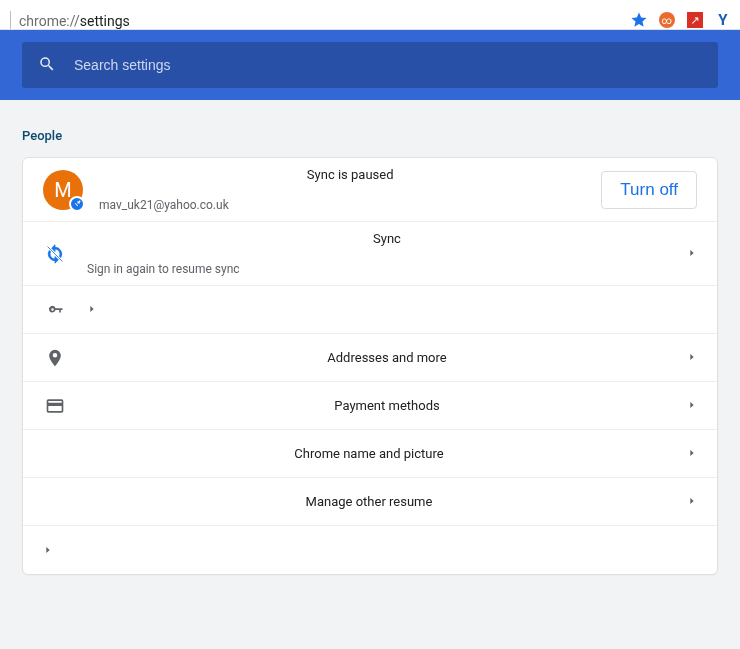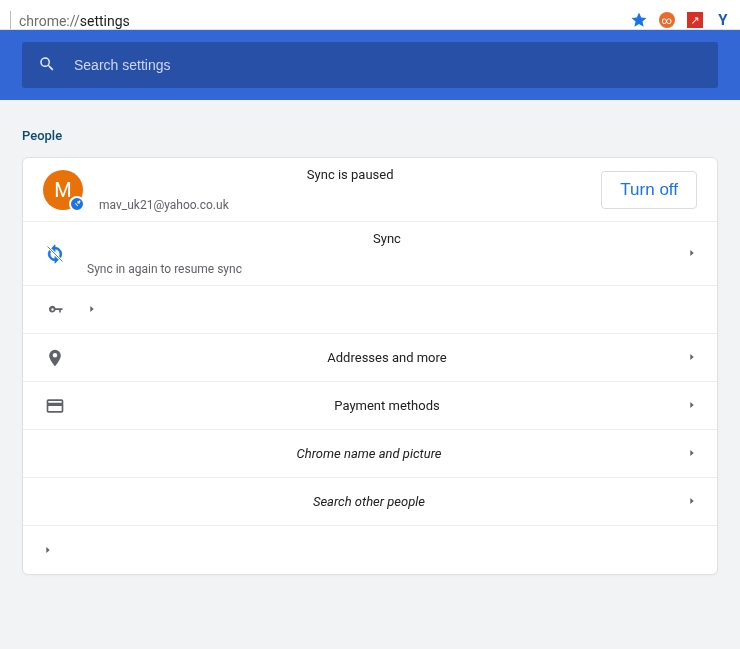--- a/index.html
+++ b/index.html
@@ -75,21 +75,21 @@
     width:24px;height:24px;display:flex;align-items:center;justify-content:center;
     margin-right:20px;flex-shrink:0;
     color:#5f6368;
   }
   .row .left-icon svg{width:20px;height:20px;fill:#5f6368;}
   .row .body { flex:1; }
   .row .body .primary { font-size:13px; color:#202124;text-align:center; }
   .row .body .secondary { font-size:12px; color:#5f6368; margin-top:16px;}
   .row .chev { color:#5f6368;}
   .row .chev svg{width:10px;height:10px;fill:#5f6368;}
-  .row.noicon .body{margin-left:8px;font-style:italic;}
+  .row.noicon .body{margin-left:8px;}
   .avatar {
     width:40px;height:40px;border-radius:50%;background:#e8710a;
     color:#fff;font-size:20px;display:flex;align-items:center;justify-content:center;
     margin-right:16px;position:relative;flex-shrink:0;
   }
   .avatar .badge {
     position:absolute;bottom:-2px;right:-2px;
     width:16px;height:16px;border-radius:50%;background:#1a73e8;
     border:2px solid #fff;display:flex;align-items:center;justify-content:center;
   }
@@ -160,21 +160,21 @@
     </div>
 
     <div class="row tall">
       <div class="left-icon sync-off-icon">
         <svg viewBox="0 0 24 24">
             <path d="M12 4V1L8 5l4 4V6c3.3 0 6 2.7 6 6 0 1-.3 2-.7 2.8l1.5 1.5A8 8 0 0012 4zm0 14c-3.3 0-6-2.7-6-6 0-1 .3-2 .7-2.8L5.2 7.7A8 8 0 0012 20v3l4-4-4-4v3zM3 3l18 18" stroke="#1a73e8" stroke-width="1" fill="#1a73e8"></path>
           </svg>
       </div>
       <div class="body">
         <div class="primary">Sync</div>
-        <div class="secondary">Sync in again to resume sync</div>
+        <div class="secondary">Sign in again to resume sync</div>
       </div>
       <span class="chev"><svg viewBox="0 0 24 24">
             <path d="M8 5l8 7-8 7z"></path>
           </svg></span>
     </div>
 
     <div class="row">
       <div class="left-icon">
         <svg viewBox="0 0 24 24">
             <path d="M12.7 10a4 4 0 10-3.7 5 4 4 0 003.7-3H17v3h2v-3h2v-2h-8.3zM9 13a1.5 1.5 0 110-3 1.5 1.5 0 010 3z"></path>
@@ -217,21 +217,21 @@
       <div class="body">
         <div class="primary">Chrome name and picture</div>
       </div>
       <span class="chev"><svg viewBox="0 0 24 24">
             <path d="M8 5l8 7-8 7z"></path>
           </svg></span>
     </div>
 
     <div class="row noicon">
       <div class="body">
-        <div class="primary">Search other people</div>
+        <div class="primary">Manage other resume</div>
       </div>
       <span class="chev"><svg viewBox="0 0 24 24">
             <path d="M8 5l8 7-8 7z"></path>
           </svg></span>
     </div>
 
     <div class="row noicon">
       <span class="chev"><svg viewBox="0 0 24 24">
             <path d="M8 5l8 7-8 7z"></path>
           </svg></span>

